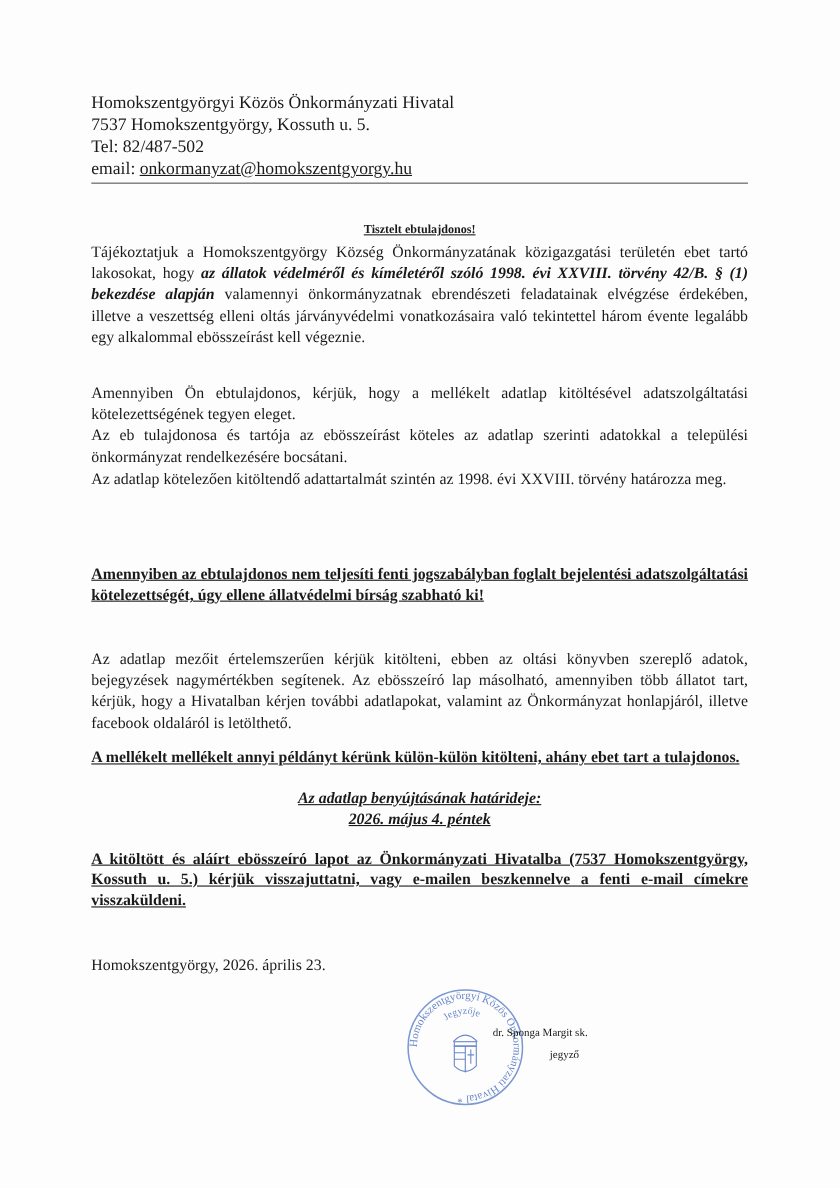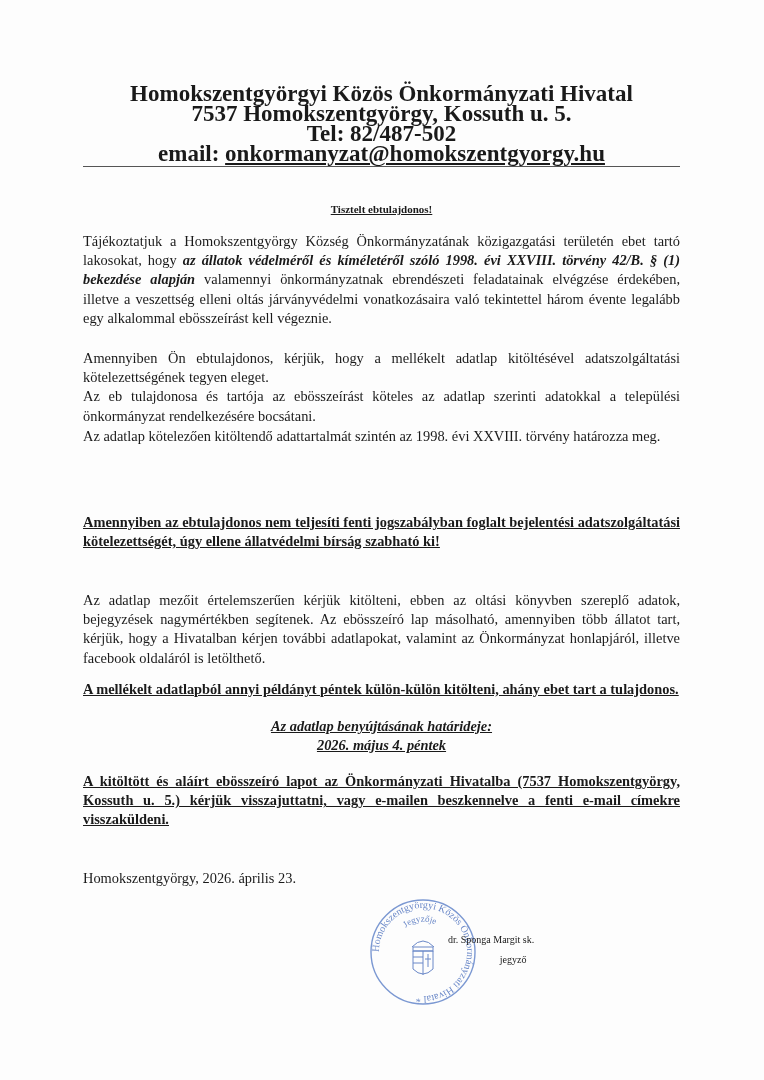--- a/index.html
+++ b/index.html
@@ -1,29 +1,29 @@
 <!DOCTYPE html>
 <html><head>
 <meta charset="utf-8">
 <style>
   html, body { margin: 0; padding: 0; background: #ffffff; }
   body { width: 764px; height: 1080px; position: relative; overflow: hidden;
          font-family: "Liberation Serif", "DejaVu Serif", serif; color: #1a1a1a; }
   .page { position: absolute; left: 0; top: 0; width: 764px; height: 1080px; background: #fdfdfd; }
-  .header { position: absolute; left: 83px; width: 597px; top: 84px; text-align: center;
-            font-weight: bold; font-size: 23px; line-height: 20px; }
+  .header { position: absolute; left: 83px; width: 597px; top: 84px; text-align: left;
+            font-weight: normal; font-size: 16px; line-height: 20px; }
   .header .email-addr { text-decoration: underline; }
   .rule { position: absolute; left: 83px; width: 597px; top: 166px; height: 0;
           border-top: 1.5px solid #555; }
   .salutation { position: absolute; left: 83px; width: 597px; top: 203px; text-align: center;
                 font-weight: bold; font-size: 11px; text-decoration: underline; }
   .para { position: absolute; left: 83px; width: 597px; font-size: 14.4px; line-height: 19.2px;
           text-align: justify; }
   .para .bi { font-weight: bold; font-style: italic; }
-  .p1 { top: 232px; }
+  .p1 { top: 221px; }
   .p2 { top: 349px; }
   .p3 { top: 427px; }
   .warn { top: 513px; font-weight: bold; text-decoration: underline; }
   .p4 { top: 591px; }
   .p5 { top: 680px; font-weight: bold; text-decoration: underline; }
   .deadline { position: absolute; left: 83px; width: 597px; top: 717px; text-align: center;
               font-weight: bold; text-decoration: underline; font-size: 14.4px; line-height: 19.2px; font-style: italic; }
   .p6 { top: 772px; font-weight: bold; text-decoration: underline; }
   .dateline { position: absolute; left: 83px; top: 870px; font-size: 14.4px; }
   .stamp { position: absolute; left: 368px; top: 897px; width: 110px; height: 110px; }
@@ -57,21 +57,21 @@
     <div>Amennyiben Ön ebtulajdonos, kérjük, hogy a mellékelt adatlap kitöltésével adatszolgáltatási kötelezettségének tegyen eleget.</div>
     <div>Az eb tulajdonosa és tartója az ebösszeírást köteles az adatlap szerinti adatokkal a települési önkormányzat rendelkezésére bocsátani.</div>
   </div>
 
   <div class="para p3">Az adatlap kötelezően kitöltendő adattartalmát szintén az 1998. évi XXVIII. törvény határozza meg.</div>
 
   <div class="para warn">Amennyiben az ebtulajdonos nem teljesíti fenti jogszabályban foglalt bejelentési adatszolgáltatási kötelezettségét, úgy ellene állatvédelmi bírság szabható ki!</div>
 
   <div class="para p4">Az adatlap mezőit értelemszerűen kérjük kitölteni, ebben az oltási könyvben szereplő adatok, bejegyzések nagymértékben segítenek. Az ebösszeíró lap másolható, amennyiben több állatot tart, kérjük, hogy a Hivatalban kérjen további adatlapokat, valamint az Önkormányzat honlapjáról, illetve facebook oldaláról is letölthető.</div>
 
-  <div class="para p5">A mellékelt adatlapból annyi példányt péntek külön-külön kitölteni, ahány ebet tart a tulajdonos.</div>
+  <div class="para p5">A mellékelt mellékelt annyi példányt kérünk külön-külön kitölteni, ahány ebet tart a tulajdonos.</div>
 
   <div class="deadline">
     <div>Az adatlap benyújtásának határideje:</div>
     <div>2026. május 4. péntek</div>
   </div>
 
   <div class="para p6">A kitöltött és aláírt ebösszeíró lapot az Önkormányzati Hivatalba (7537 Homokszentgyörgy, Kossuth u. 5.) kérjük visszajuttatni, vagy e-mailen beszkennelve a fenti e-mail címekre visszaküldeni.</div>
 
   <div class="dateline">Homokszentgyörgy, 2026. április 23.</div>
 

